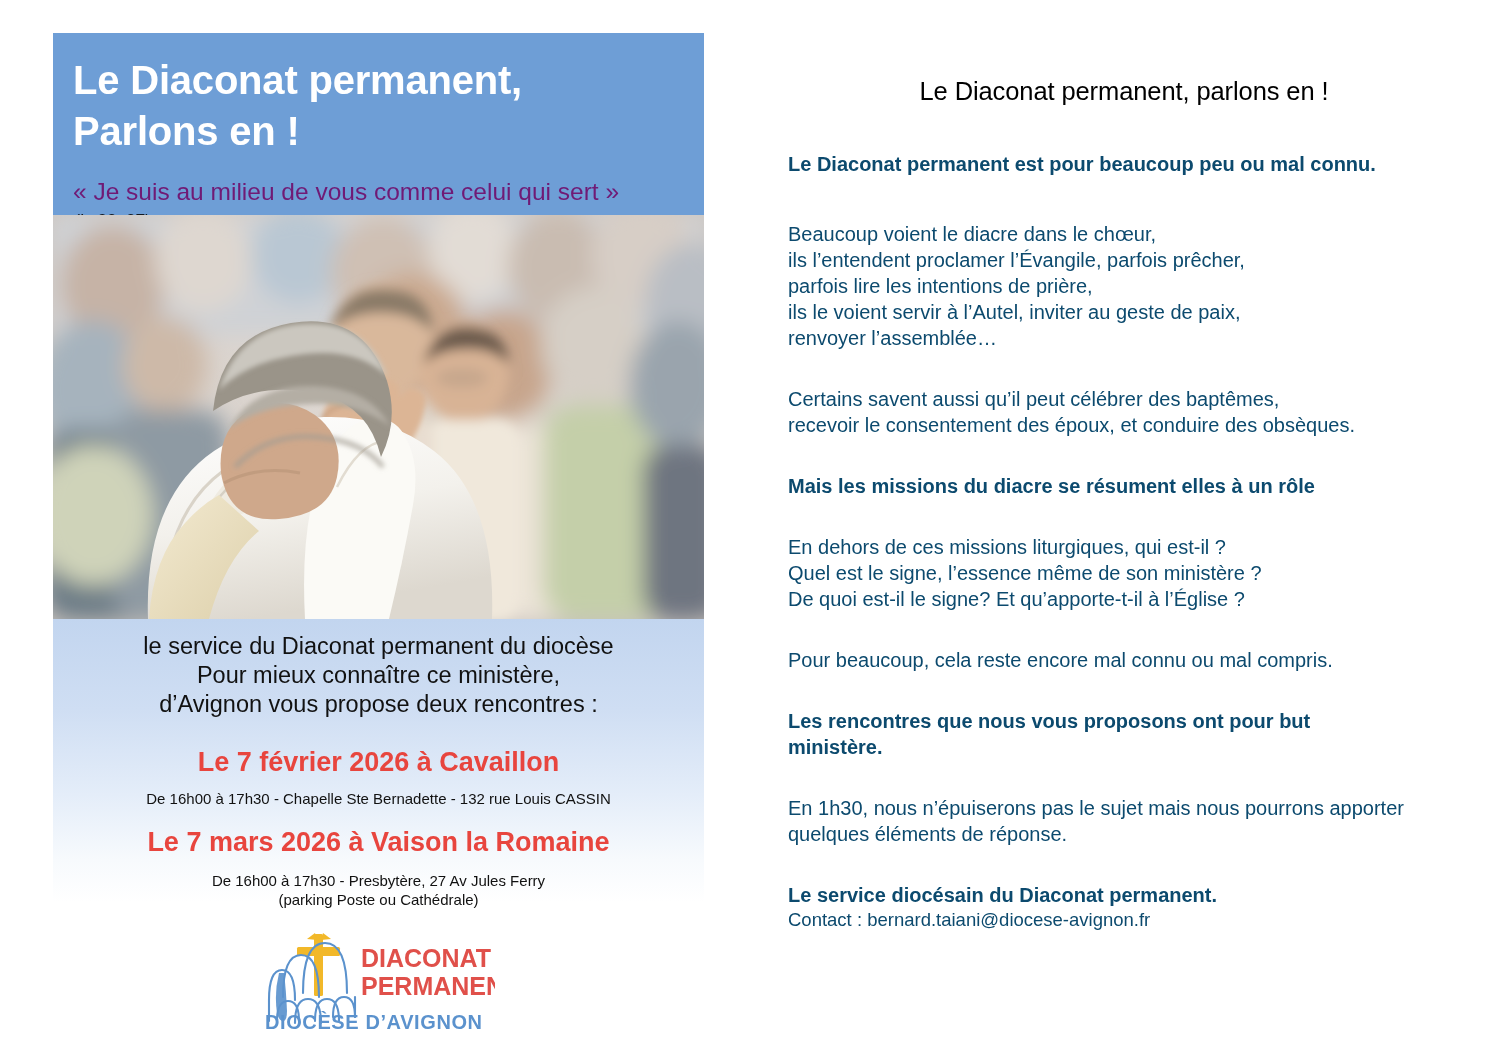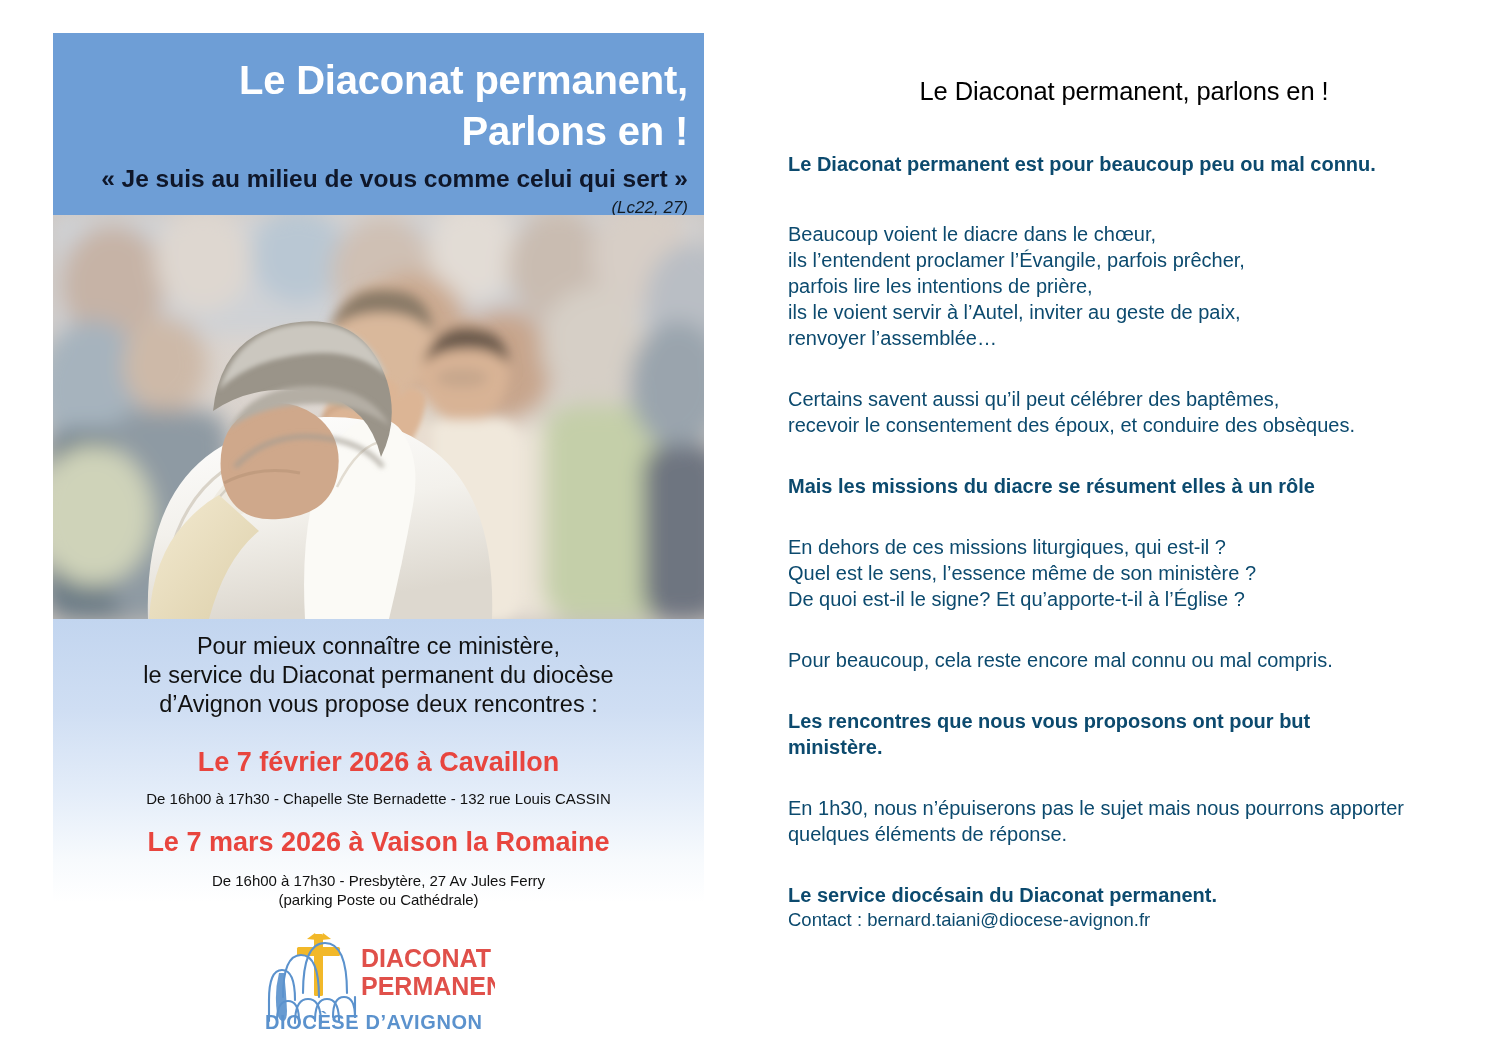--- a/index.html
+++ b/index.html
@@ -21,40 +21,40 @@
   #poster {
     position: absolute;
     left: 53px;
     top: 33px;
     width: 651px;
     height: 869px;
   }
 
   .poster-header {
     background: #6e9ed6;
-    padding: 22px 16px 14px 32px;
+    padding: 22px 16px 14px 20px;
     height: 182px;
     box-sizing: border-box;
-    text-align: right;
+    text-align: left;
   }
   .poster-title-line {
     color: #ffffff;
     font-weight: bold;
     font-size: 40px;
     line-height: 1.28;
     letter-spacing: -0.2px;
     white-space: nowrap;
   }
   .poster-quote {
-    color: #0f172a;
+    color: #701a75;
     font-size: 24.5px;
     line-height: 1.2;
-    margin-top: 7px;
-    white-space: nowrap;
-    font-weight: 700;
+    margin-top: 20px;
+    white-space: nowrap;
+    font-weight: 400;
   }
   .poster-ref {
     color: #121a22;
     font-size: 17px;
     font-style: italic;
     margin-top: 4px;
   }
 
   
   .poster-photo {
@@ -243,22 +243,22 @@
           <path d="M166 175 q20 -62 84 -66 q62 -4 84 52 q-30 -28 -82 -22 q-56 6 -86 36z" fill="#cbc7bf"></path>
           <path d="M175 215 q26 -46 86 -44 q56 2 76 40 q-34 -24 -80 -22 q-52 2 -82 26z" fill="#b4aea4"></path>
           <path d="M182 252 q32 -34 82 -30 q46 4 66 30" fill="none" stroke="#a39d93" stroke-width="5" opacity="0.7"></path>
         </g>
         <path d="M171 268 q34 -18 76 -10" fill="none" stroke="#b89478" stroke-width="3" opacity="0.6"></path>
       </g>
     </svg>
   </div>
 
   <div class="poster-info">
+    <div class="intro-line">le service du Diaconat permanent du diocèse</div>
     <div class="intro-line">Pour mieux connaître ce ministère,</div>
-    <div class="intro-line">le service du Diaconat permanent du diocèse</div>
     <div class="intro-line">d’Avignon vous propose deux rencontres :</div>
 
     <div class="event-date first">Le 7 février 2026 à Cavaillon</div>
     <div class="event-detail first">De 16h00 à 17h30 - Chapelle Ste Bernadette - 132 rue Louis CASSIN</div>
 
     <div class="event-date second">Le 7 mars 2026 à Vaison la Romaine</div>
     <div class="event-detail second">De 16h00 à 17h30 - Presbytère, 27 Av Jules Ferry</div>
     <div class="event-detail">(parking Poste ou Cathédrale)</div>
   </div>
 </div>
@@ -322,21 +322,21 @@
   <div class="gap-md"></div>
 
   <p class="para bold">
     <span class="ln">Mais les missions du diacre se résument elles à un rôle</span>
   </p>
 
   <div class="gap-md"></div>
 
   <p class="para">
     <span class="ln">En dehors de ces missions liturgiques, qui est-il ?</span>
-    <span class="ln">Quel est le sens, l’essence même de son ministère ?</span>
+    <span class="ln">Quel est le signe, l’essence même de son ministère ?</span>
     <span class="ln">De quoi est-il le signe? Et qu’apporte-t-il à l’Église ?</span>
   </p>
 
   <div class="gap-md"></div>
 
   <p class="para">
     <span class="ln">Pour beaucoup, cela reste encore mal connu ou mal compris.</span>
   </p>
 
   <div class="gap-md"></div>

